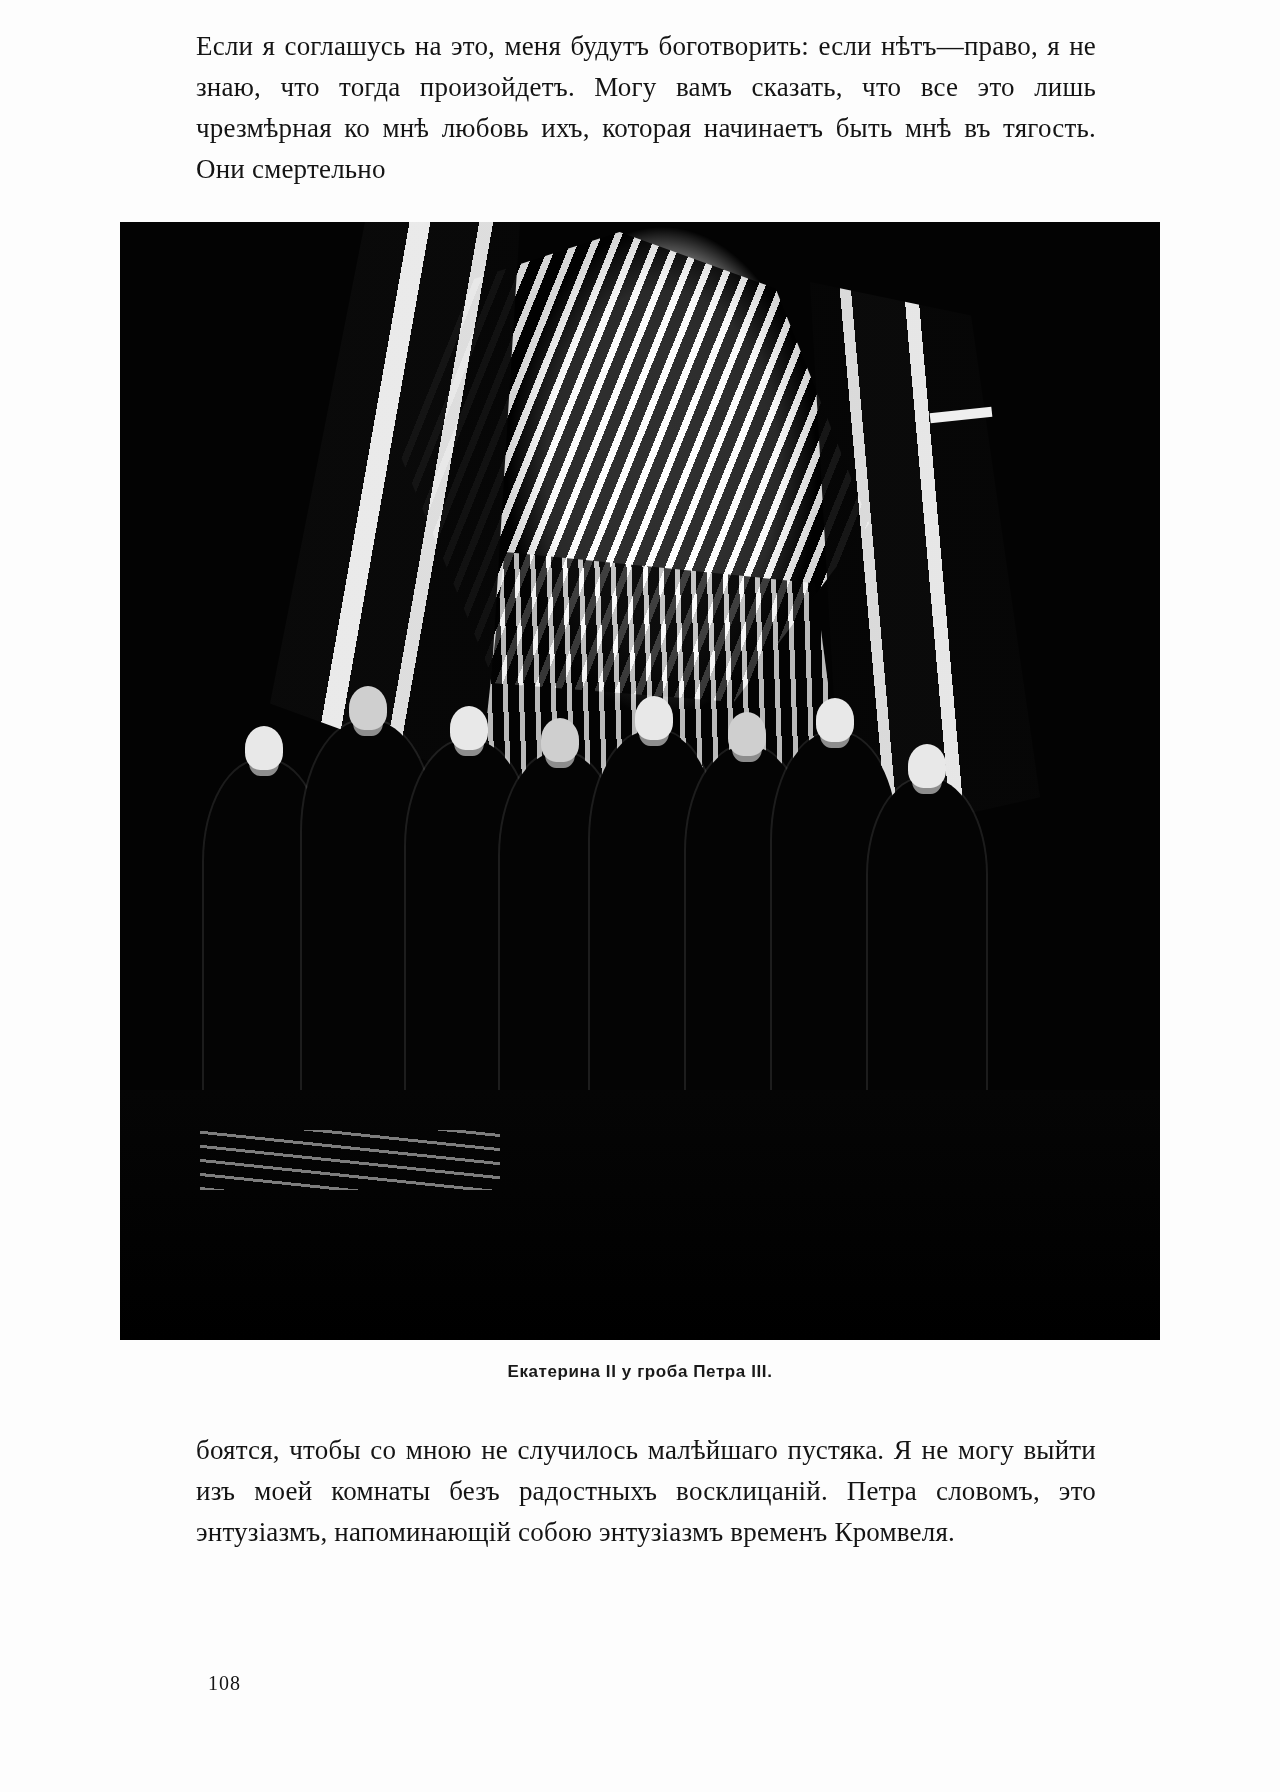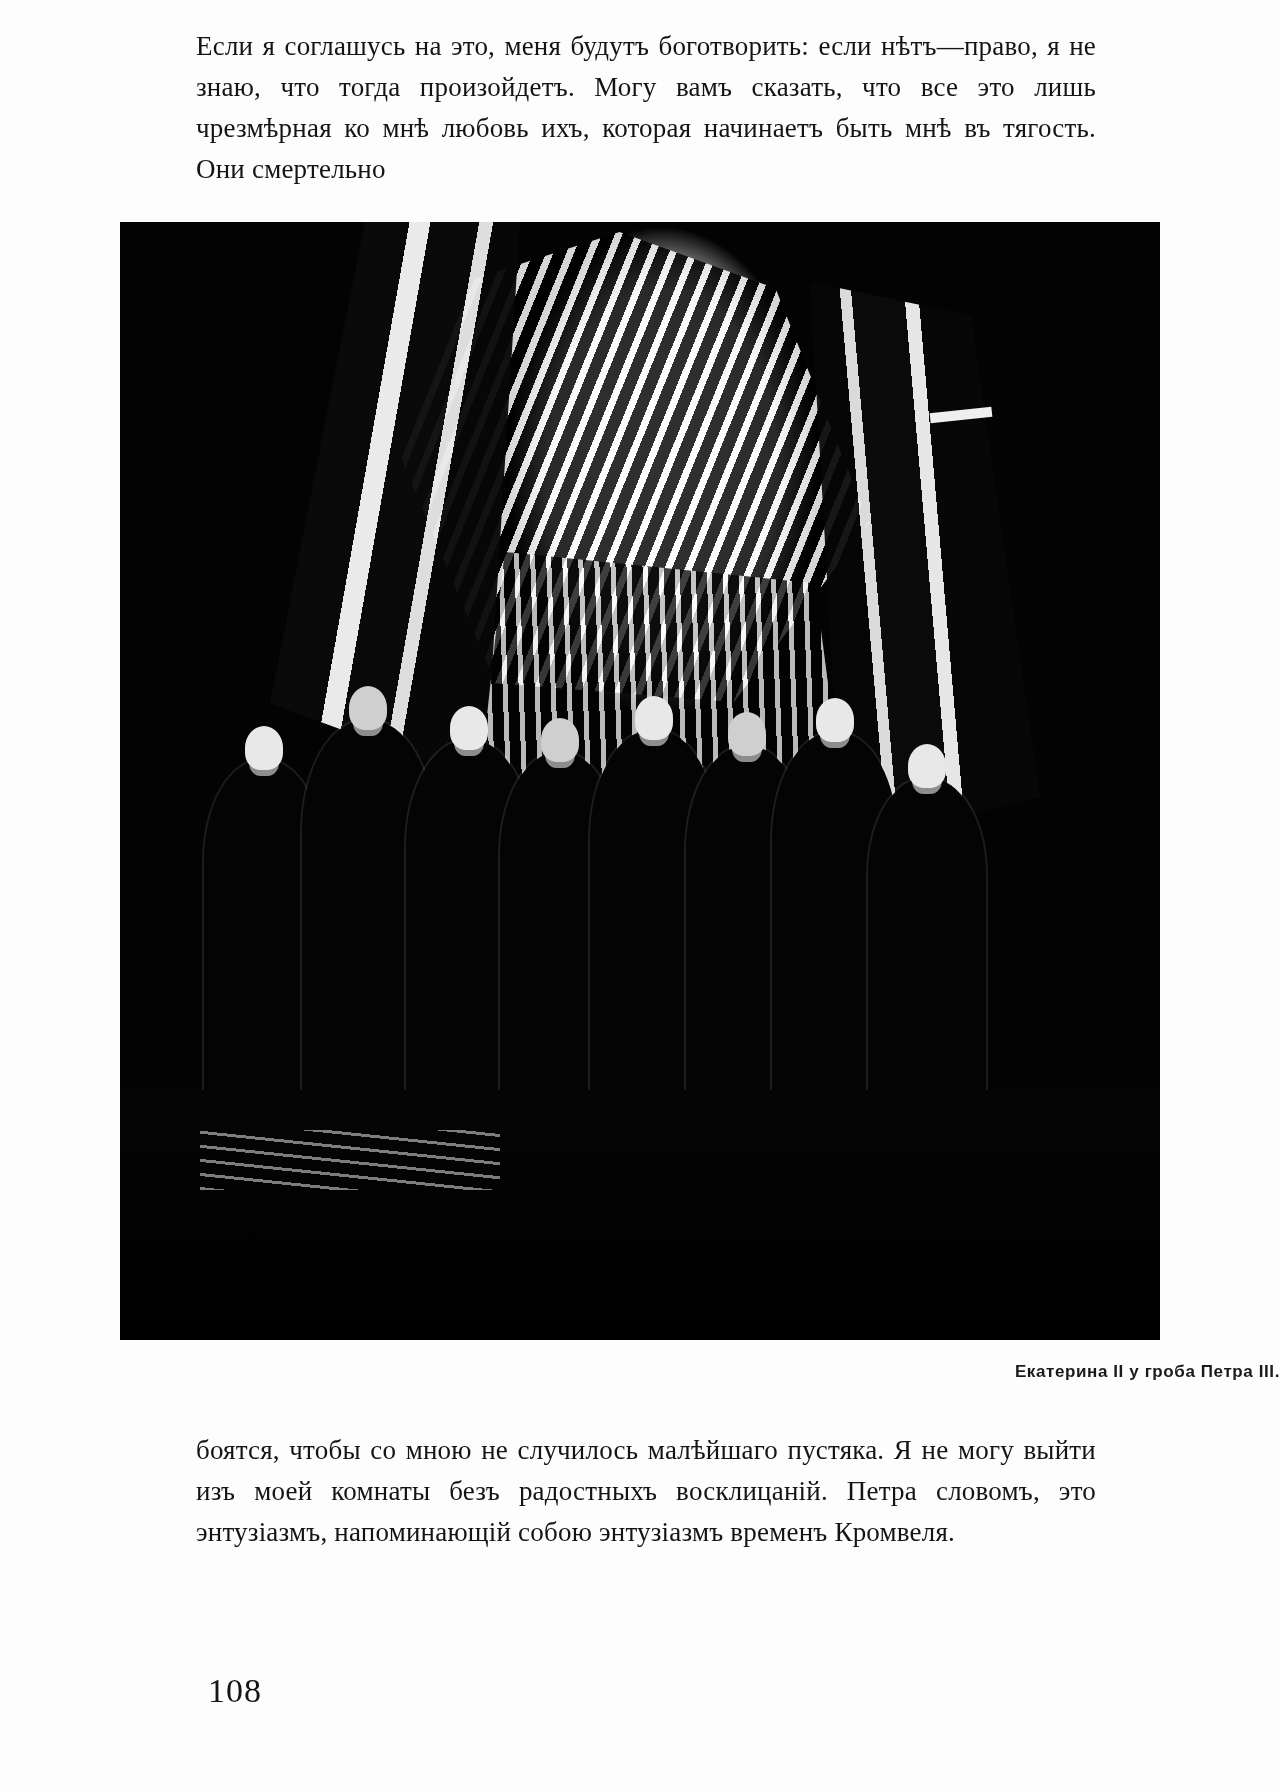--- a/index.html
+++ b/index.html
@@ -150,32 +150,32 @@
     right: 168px; top: 188px;
     width: 62px; height: 10px;
     background: #efefef;
     transform: rotate(-6deg);
   }
 
   .caption {
     position: absolute;
     left: 0; right: 0;
     top: 1362px;
-    text-align: right;
+    text-align: center;
     font-family: "Liberation Sans", sans-serif;
     font-size: 17px;
     font-weight: bold;
     letter-spacing: 0.6px;
     color: #1a1a1a;
   }
   .folio {
     position: absolute;
     left: 208px;
     top: 1672px;
-    font-size: 34px;
+    font-size: 20px;
     color: #151515;
     letter-spacing: 1px;
   }
 </style>
 </head>
 <body>
 
 <div class="page">
 
   <div class="text-block" id="top-text">

